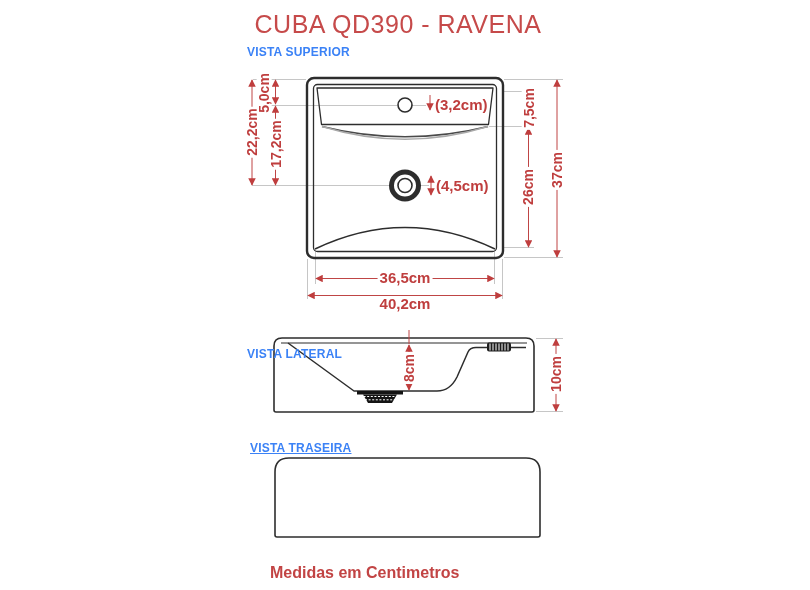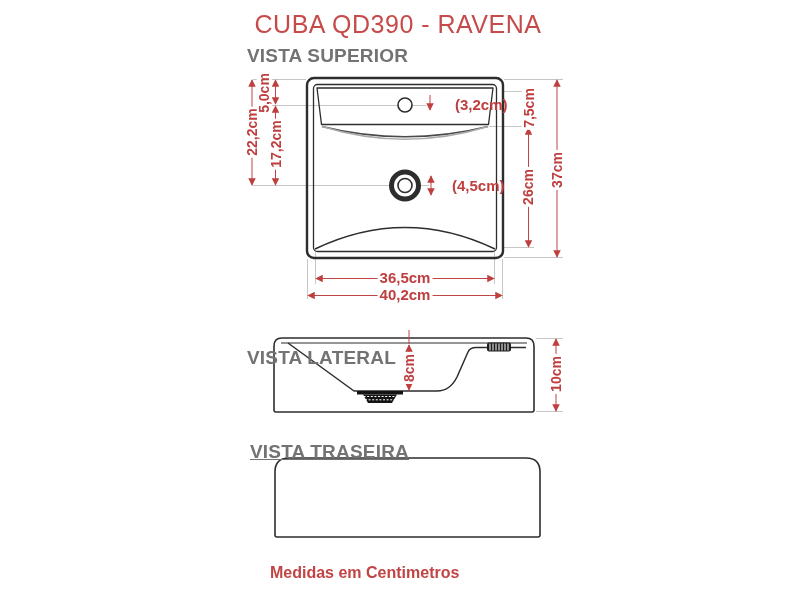--- a/index.html
+++ b/index.html
@@ -6,21 +6,21 @@
   #canvas{
     position:relative;width:810px;height:590px;background:#ffffff;overflow:hidden;
     font-family:"Liberation Sans","DejaVu Sans",sans-serif;
   }
   #linework{position:absolute;left:0;top:0;}
   .title{
     position:absolute;left:0;top:10px;width:796px;text-align:center;
     font-size:25px;font-weight:400;letter-spacing:.5px;color:#c64a4a;
   }
   .section-label{
-    position:absolute;font-size:19px;font-weight:700;color:#737373;letter-spacing:.2px;
+    position:absolute;font-size:12px;font-weight:700;color:#3b82f6;letter-spacing:.2px;
   }
   .footer-label{
     position:absolute;left:250px;top:564px;font-size:16px;font-weight:700;color:#c24444;margin-left:20px;
   }
   .dim{
     position:absolute;color:#bf3e3e;font-weight:700;font-size:15px;white-space:nowrap;
     transform:translate(-50%,-50%);background:#ffffff;padding:0 2px;line-height:1.05;
   }
   .dim.rot{transform:translate(-50%,-50%) rotate(-90deg);font-size:14px;}
   .dim.hole{transform:translate(0,-50%);background:transparent;padding:0;}
@@ -128,20 +128,20 @@
   <div class="section-label" style="left:250px;top:441px;text-decoration:underline;">VISTA TRASEIRA</div>
   <div class="footer-label">Medidas em Centimetros</div>
 
   <div class="dim rot" style="left:252px;top:132px;">22,2cm</div>
   <div class="dim rot" style="left:264px;top:93px;">5,0cm</div>
   <div class="dim rot" style="left:276px;top:144px;">17,2cm</div>
   <div class="dim rot" style="left:529px;top:108px;">7,5cm</div>
   <div class="dim rot" style="left:528px;top:187px;">26cm</div>
   <div class="dim rot" style="left:557px;top:170px;">37cm</div>
   <div class="dim" style="left:405px;top:278px;text-align:right;">36,5cm</div>
-  <div class="dim" style="left:405px;top:295px;">40,2cm</div>
-  <div class="dim hole" style="left:455px;top:105px;">(3,2cm)</div>
-  <div class="dim hole" style="left:452px;top:186px;">(4,5cm)</div>
+  <div class="dim" style="left:405px;top:304px;">40,2cm</div>
+  <div class="dim hole" style="left:435px;top:105px;">(3,2cm)</div>
+  <div class="dim hole" style="left:436px;top:186px;">(4,5cm)</div>
 
   <div class="dim rot" style="left:409px;top:368px;">8cm</div>
   <div class="dim rot" style="left:556px;top:374px;">10cm</div>
 
 </div>
 
 </body></html>

